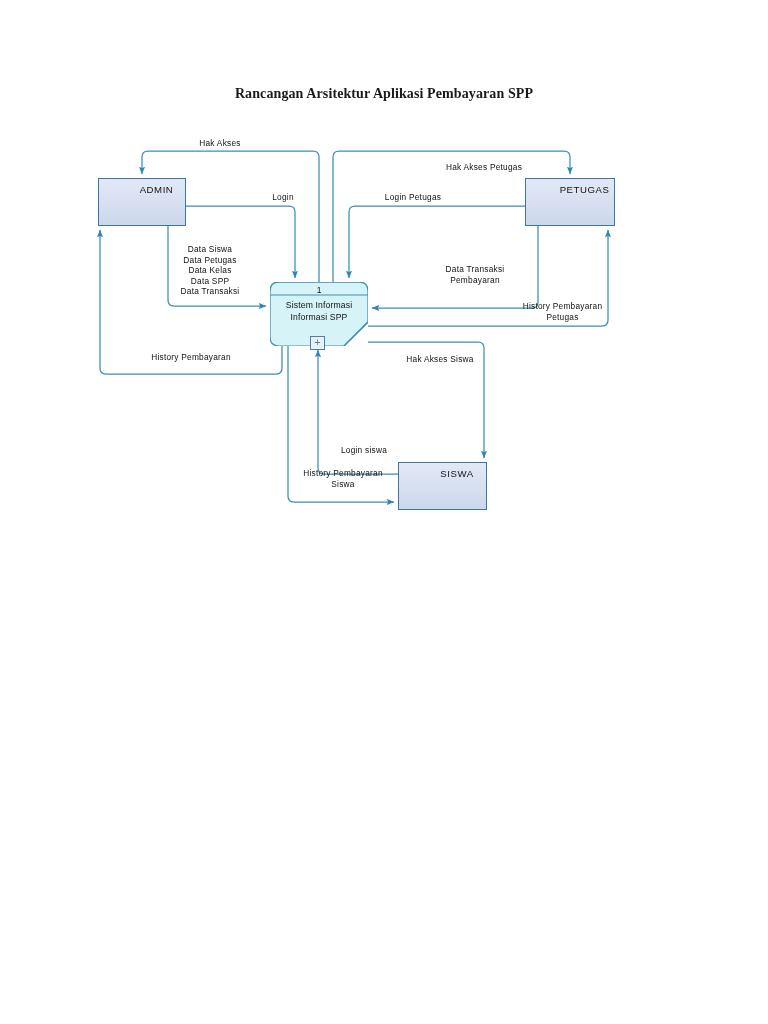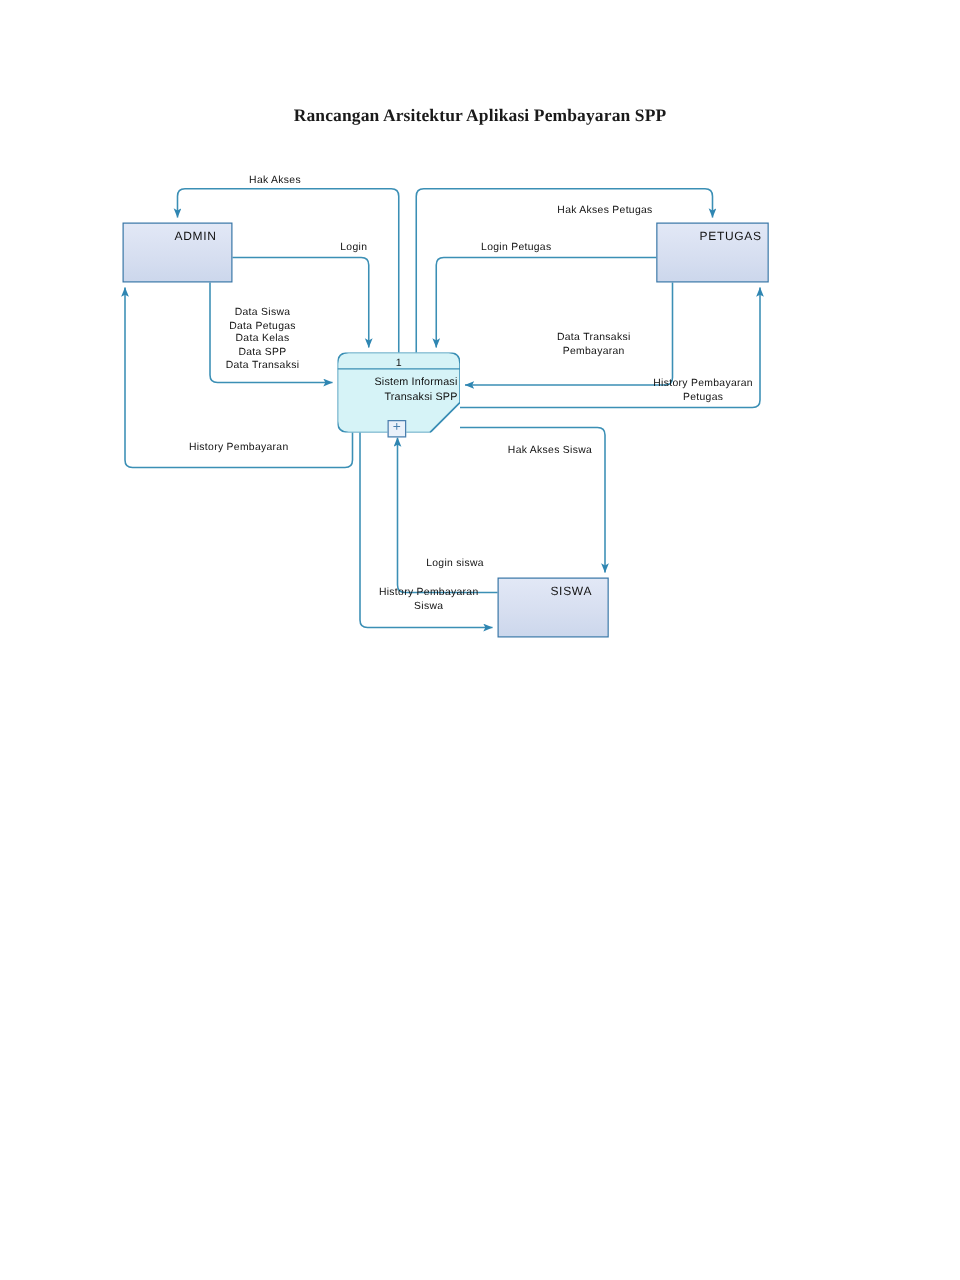--- a/index.html
+++ b/index.html
@@ -86,21 +86,21 @@
     left: 0; right: 0;
     top: 3px;
     text-align: center;
     font-size: 8.5px;
     color: #111111;
   }
   #process-1 .proc-name {
     position: absolute;
     left: 2px; right: 2px;
     top: 18px;
-    text-align: right;
+    text-align: center;
     font-size: 8.6px;
     line-height: 11.5px;
     color: #111111;
     letter-spacing: 0.15px;
   }
   #process-1 .proc-plus {
     position: absolute;
     left: 40px;
     top: 54px;
     width: 15px;
@@ -190,21 +190,21 @@
       <span class="ee-label">SISWA</span>
     </div>
 
     <div id="process-1">
       <svg width="98" height="64" viewBox="0 0 98 64" style="position:absolute;left:0;top:0;">
         <path d="M 9 0 L 89 0 Q 98 0 98 9 L 98 40 L 74 64 L 9 64 Q 0 64 0 55 L 0 9 Q 0 0 9 0 Z" fill="#d6f3f7" stroke="#3b8fb5" stroke-width="1.25"></path>
         <line x1="98" y1="40" x2="74" y2="64" stroke="#3b8fb5" stroke-width="1.25"></line>
         <line x1="0" y1="13" x2="98" y2="13" stroke="#3b8fb5" stroke-width="1"></line>
       </svg>
       <span class="proc-num">1</span>
-      <span class="proc-name"><span>Sistem Informasi</span><br><span>Transaksi SPP</span></span>
+      <span class="proc-name"><span>Sistem Informasi</span><br><span>Informasi SPP</span></span>
       <span class="proc-plus">+</span>
     </div>
 
     <div class="flow-label fl-center" style="left:160px; top:8px; width:120px;">Hak Akses</div>
 
     <div class="flow-label fl-center" style="left:253px; top:62px; width:60px;">Login</div>
 
     <div class="flow-label fl-center" style="left:155px; top:114px; width:110px;">Data Siswa<br>Data Petugas<br>Data Kelas<br>Data SPP<br>Data Transaksi</div>
 
     <div class="flow-label fl-center" style="left:106px; top:222px; width:170px;">History Pembayaran</div>

